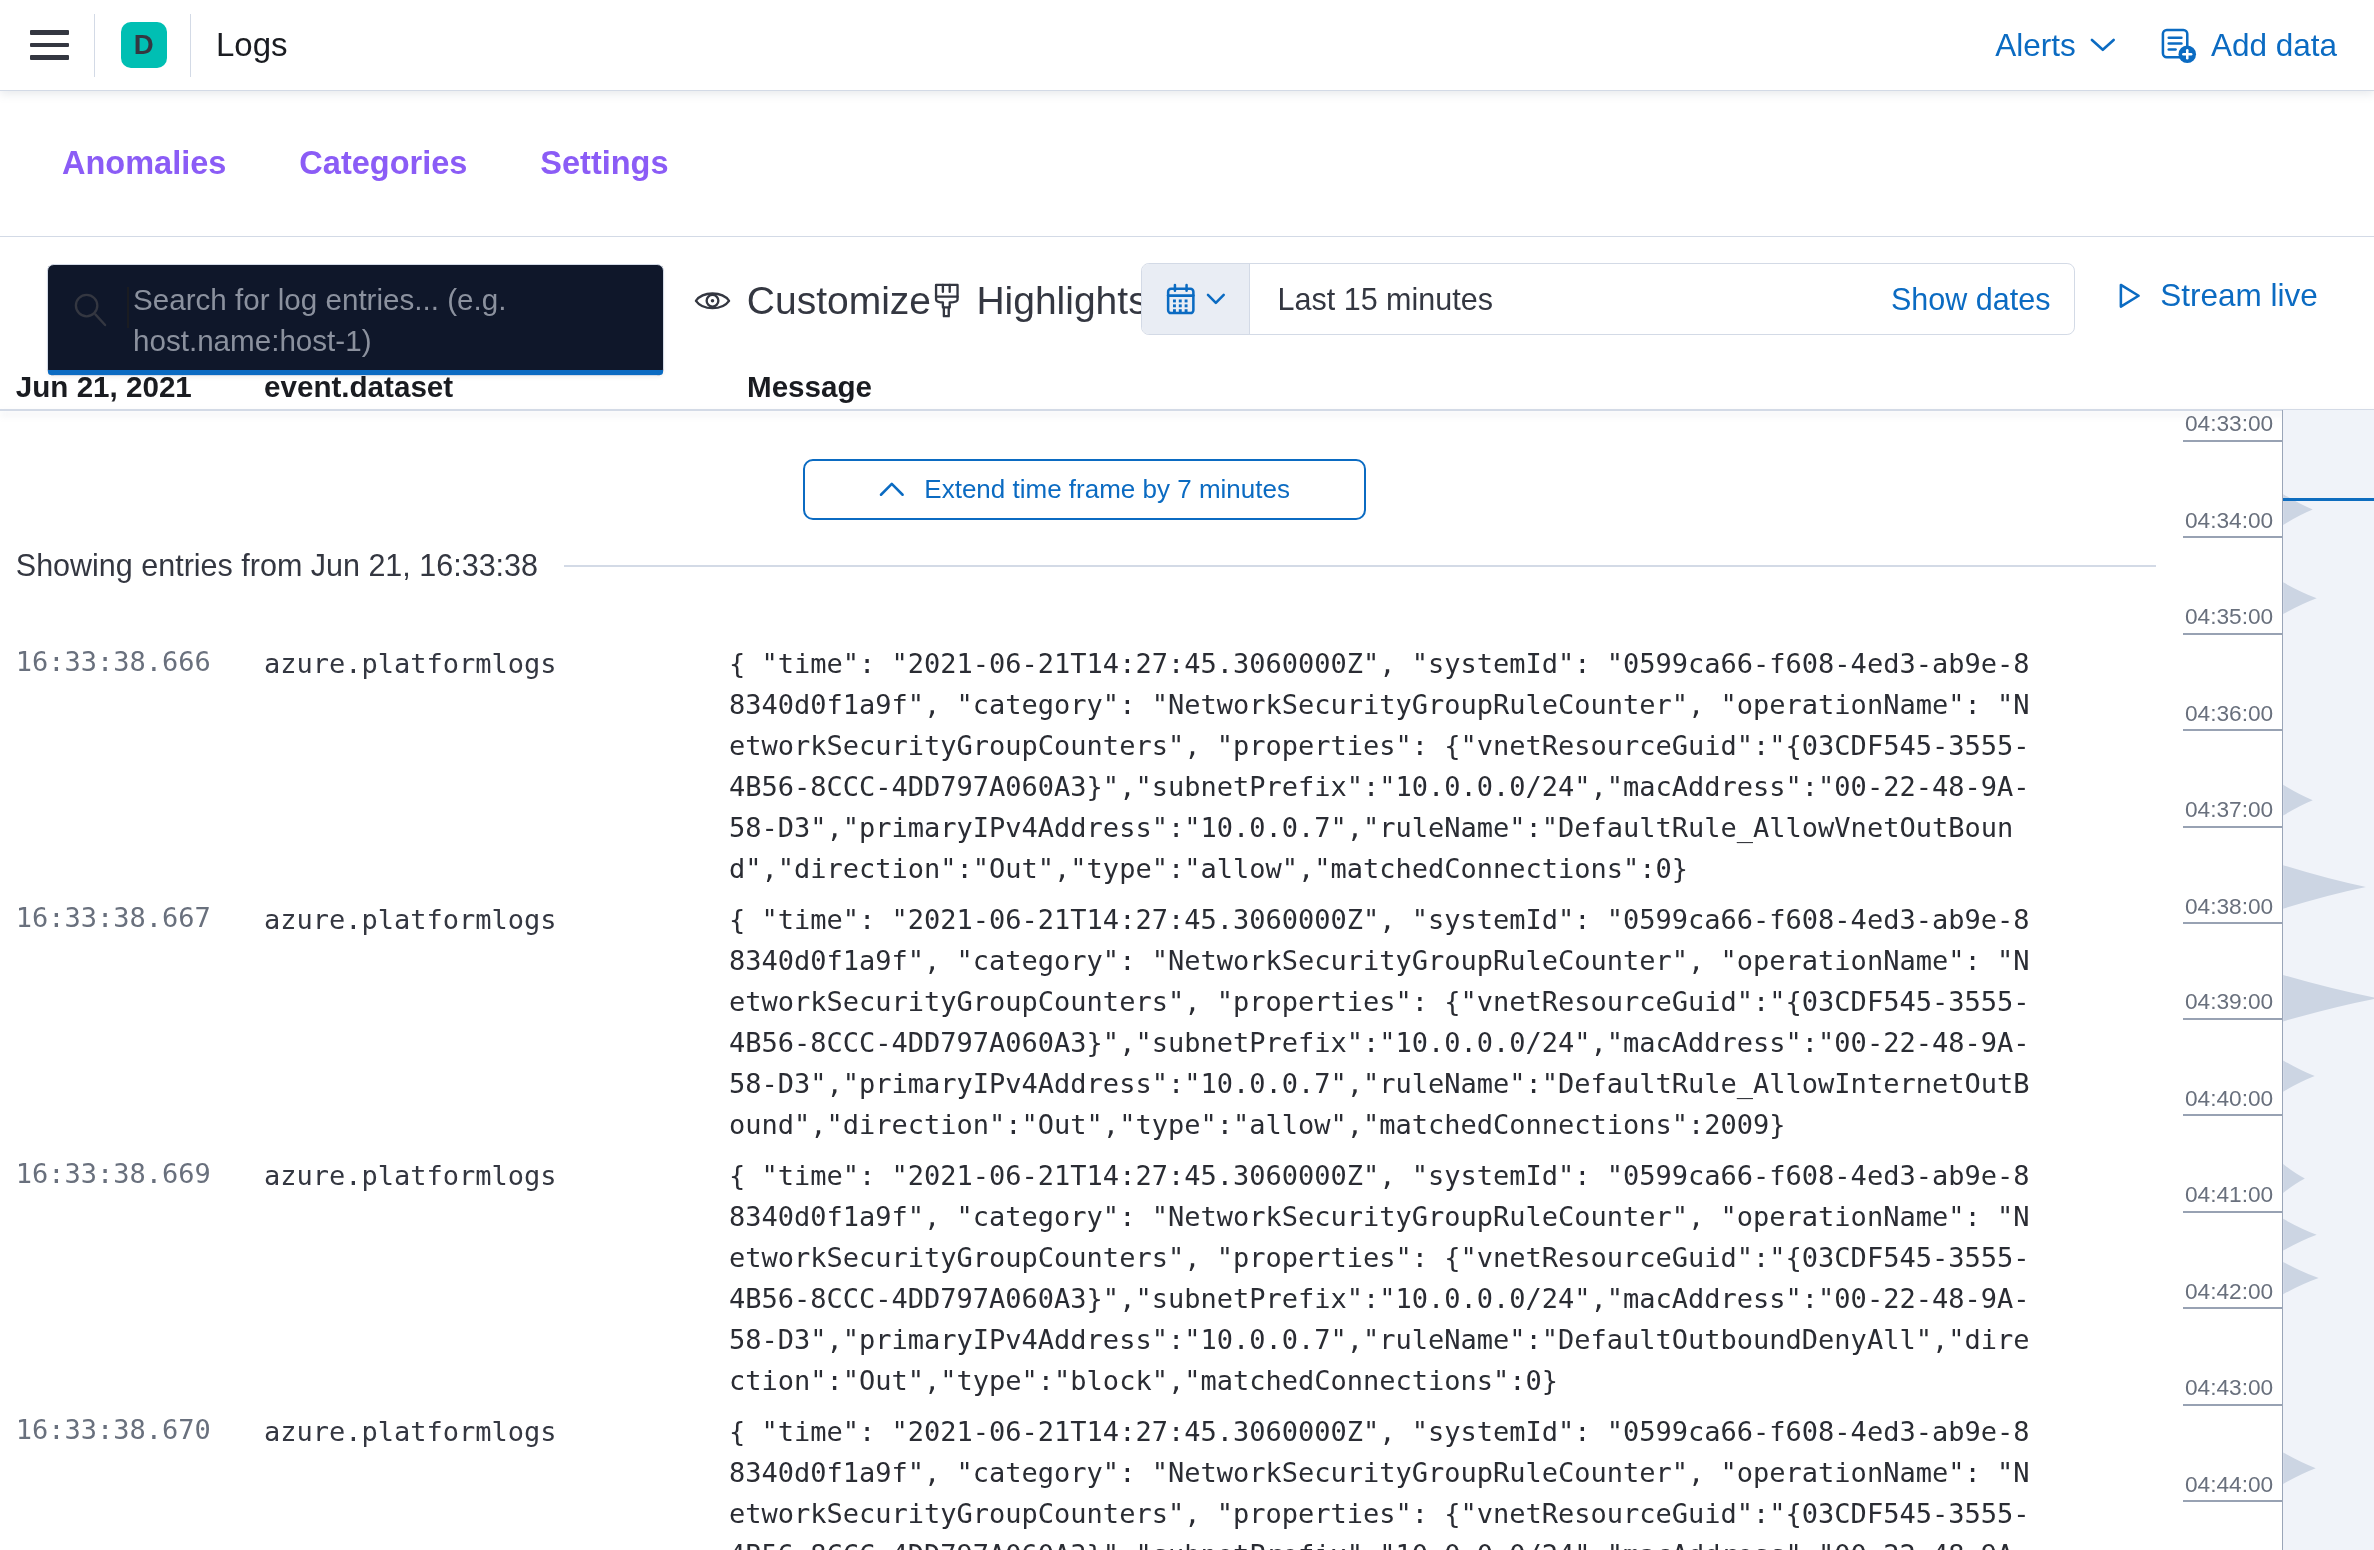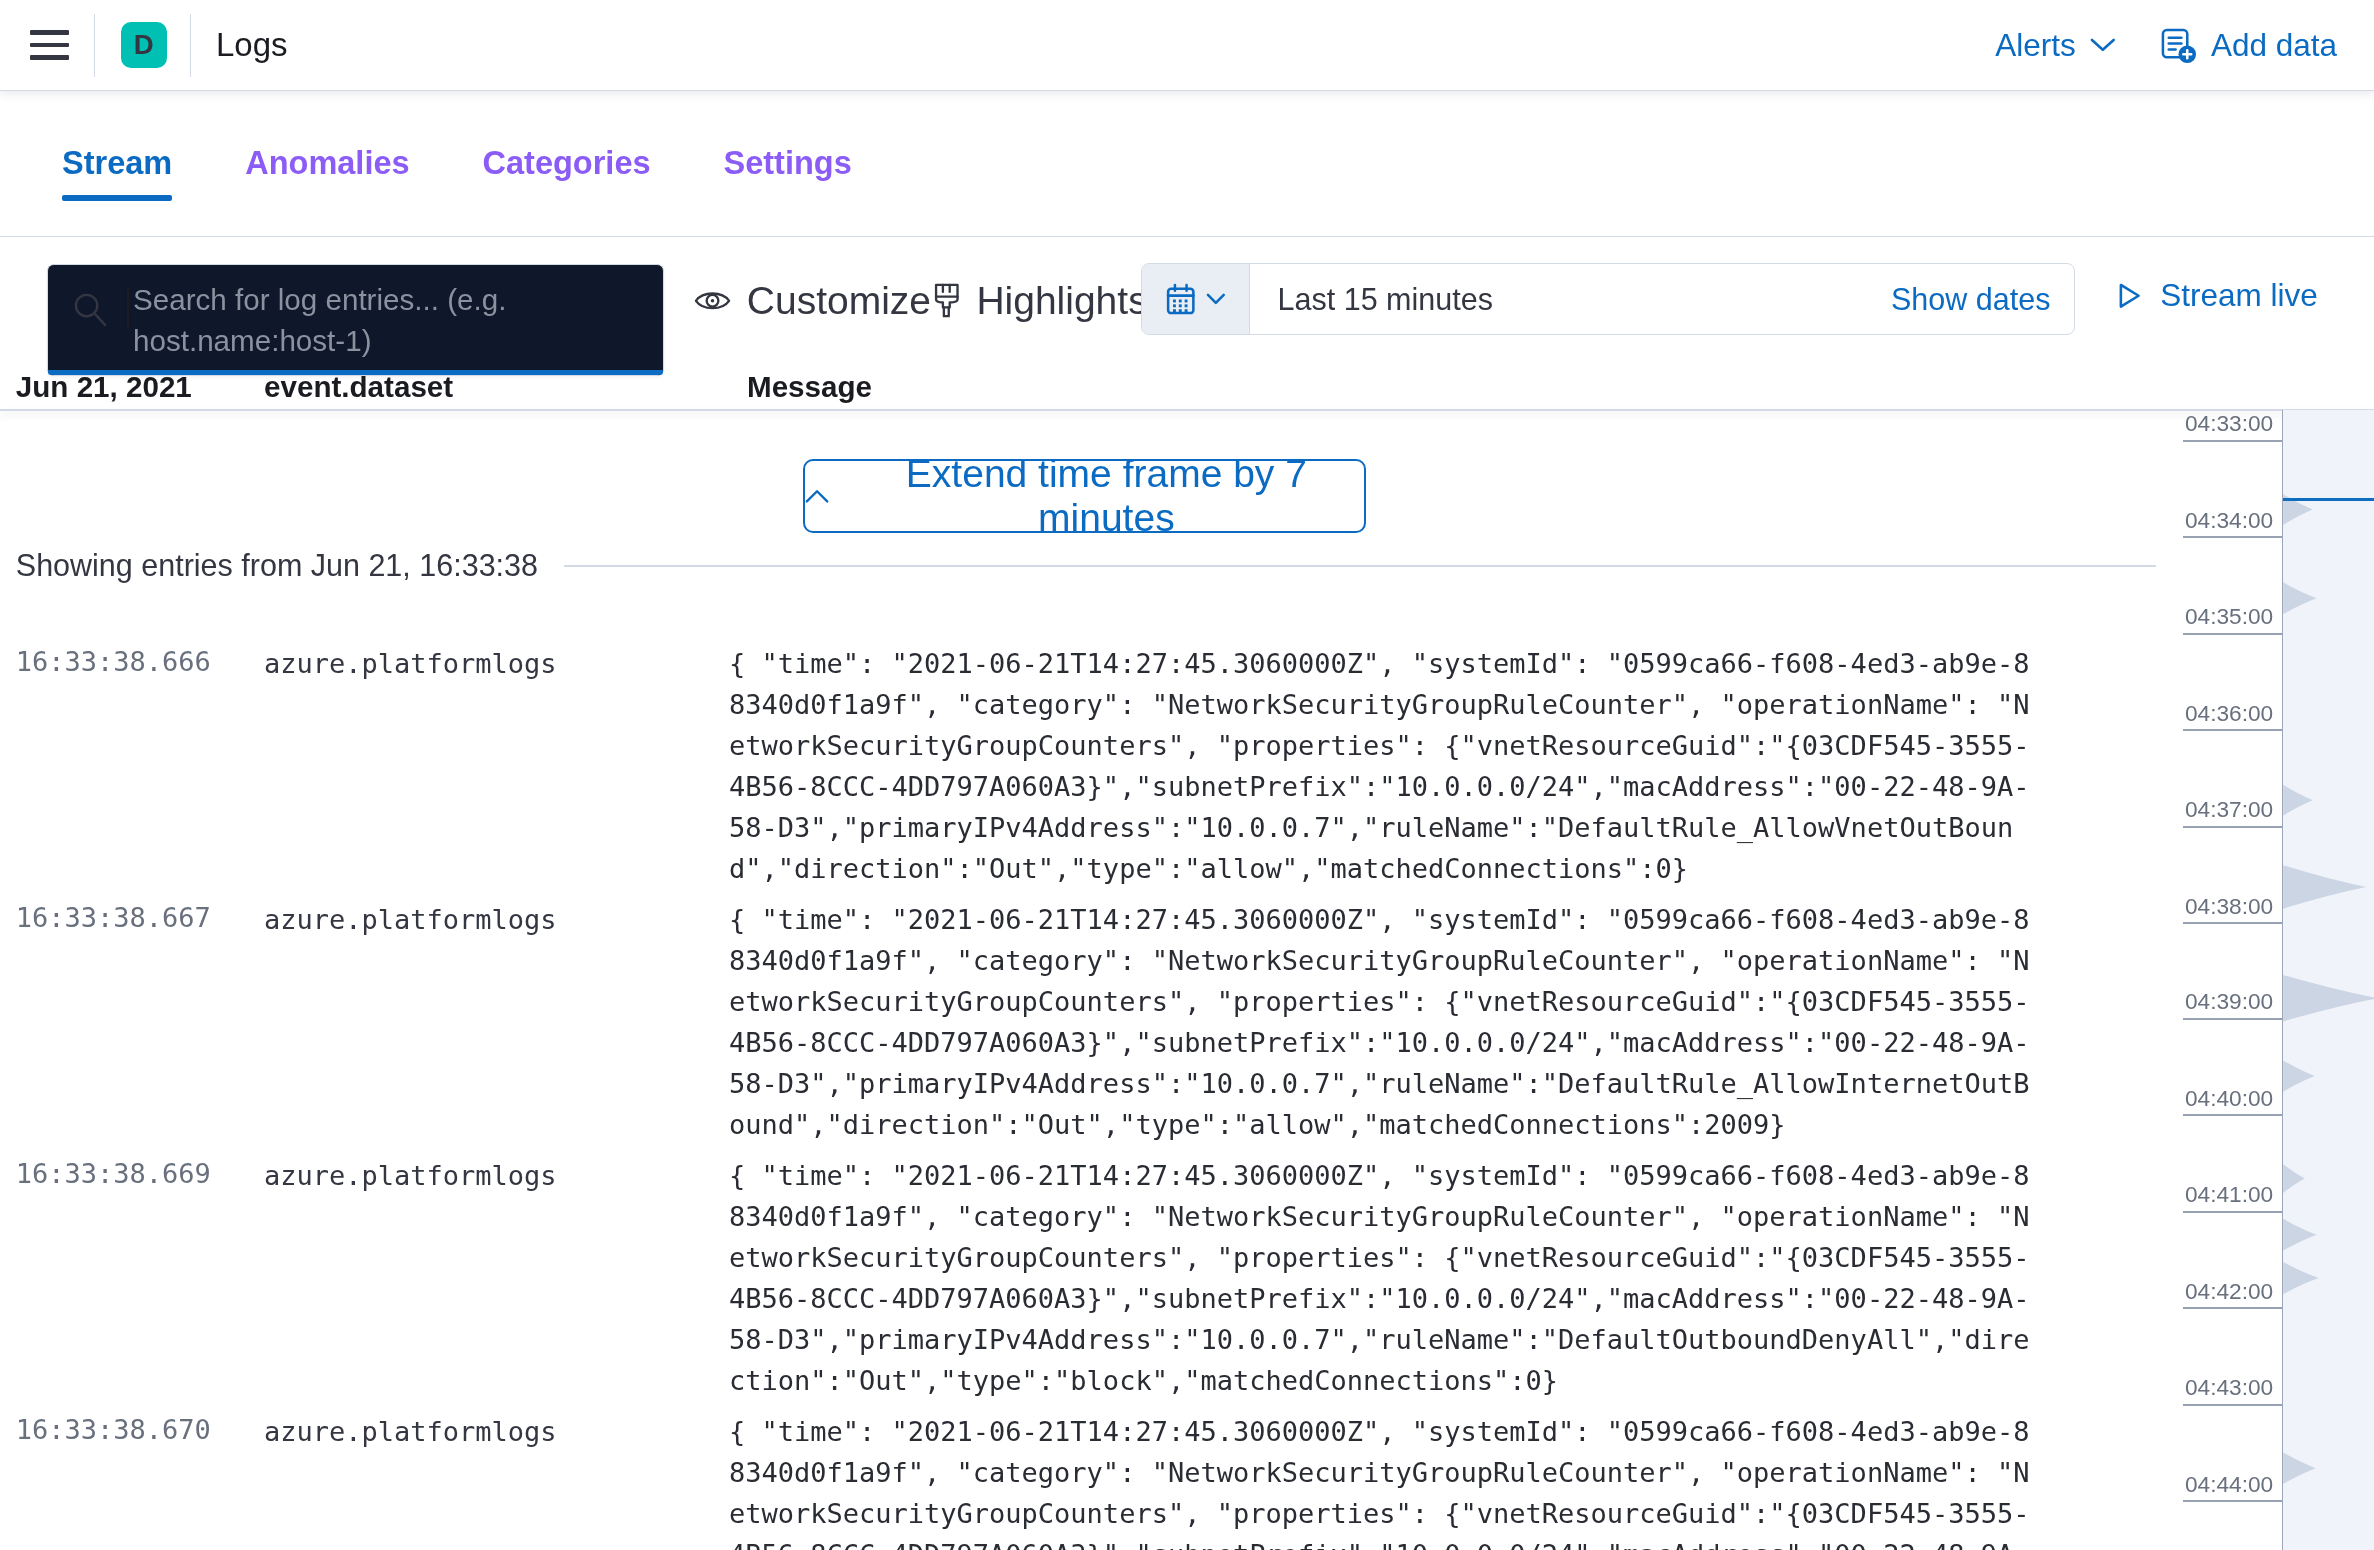--- a/index.html
+++ b/index.html
@@ -59,22 +59,22 @@
   .time-label { margin-left:27.6px; font-size:30.5px; color:#343741; }
   .show-dates { margin-left:auto; margin-right:23.6px; font-size:30.5px; color:#0b6bc2; cursor:pointer; }
   .stream-live { position:absolute; left:2113px; top:277px; display:flex; align-items:center; gap:15.8px; color:#0b6bc2; font-size:31.5px; cursor:pointer; z-index:10; }
   
   .grid-header { position:absolute; top:366px; left:0; width:2374px; height:43px; z-index:5; }
   .grid-header::after { content:""; position:absolute; left:0; right:0; bottom:-2px; height:2px; background:#d3dae6; box-shadow:0 3.9px 5.9px rgba(152,162,179,0.25); }
   .grid-header span { position:absolute; top:3.9px; font-size:29.6px; font-weight:bold; color:#1a1c21; }
   .col-time { left:15.8px; } .col-dataset { left:264px; } .col-message { left:747px; }
   
   .extend-btn {
-    position:absolute; left:803px; top:459px; width:563px; height:74px; background:#fff;
-    border:2px solid #0b6bc2; border-radius:9.9px; color:#0b6bc2; font-size:39px;
+    position:absolute; left:803px; top:459px; width:563px; height:61px; background:#fff;
+    border:2px solid #0b6bc2; border-radius:9.9px; color:#0b6bc2; font-size:26px;
     display:flex; align-items:center; justify-content:center; gap:19.7px; cursor:pointer; z-index:4;
   }
   .showing-row { position:absolute; left:15.8px; top:548px; width:2140px; display:flex; align-items:center; gap:25.6px; z-index:4; }
   .showing-label { font-size:30.5px; color:#343741; white-space:nowrap; }
   .showing-rule { flex:1; height:2px; background:#d3dae6; }
   .log-rows { position:absolute; top:641px; left:0; width:2059px; z-index:3; }
   .log-row { position:relative; height:250px; padding-top:2px; margin-bottom:5.9px;
     font-family:"DejaVu Sans Mono", monospace; font-size:27px; line-height:41px; cursor:pointer; }
   .log-time { position:absolute; left:15.8px; top:0; color:#69707d; }
   .log-dataset { position:absolute; left:264px; top:2px; color:#343741; }
@@ -120,21 +120,20 @@
         <circle cx="28" cy="28" r="9" fill="#0b6bc2"></circle>
         <line x1="28" y1="24" x2="28" y2="32" stroke="#fff" stroke-width="2.6" stroke-linecap="round"></line>
         <line x1="24" y1="28" x2="32" y2="28" stroke="#fff" stroke-width="2.6" stroke-linecap="round"></line>
       </svg>
       <span>Add data</span>
     </div>
   </div>
 </header>
 
 <nav class="tabsbar">
-  <div class="tab active">Stream</div>
   <div class="tab">Anomalies</div>
   <div class="tab">Categories</div>
   <div class="tab">Settings</div>
 </nav>
 
 <div class="search-box">
   <svg class="search-icon" width="37" height="37" viewBox="0 0 38 38">
     <circle class="stroke-dark" cx="15" cy="15" r="11"></circle>
     <line class="stroke-dark" x1="24" y1="24" x2="34" y2="35"></line>
   </svg>

